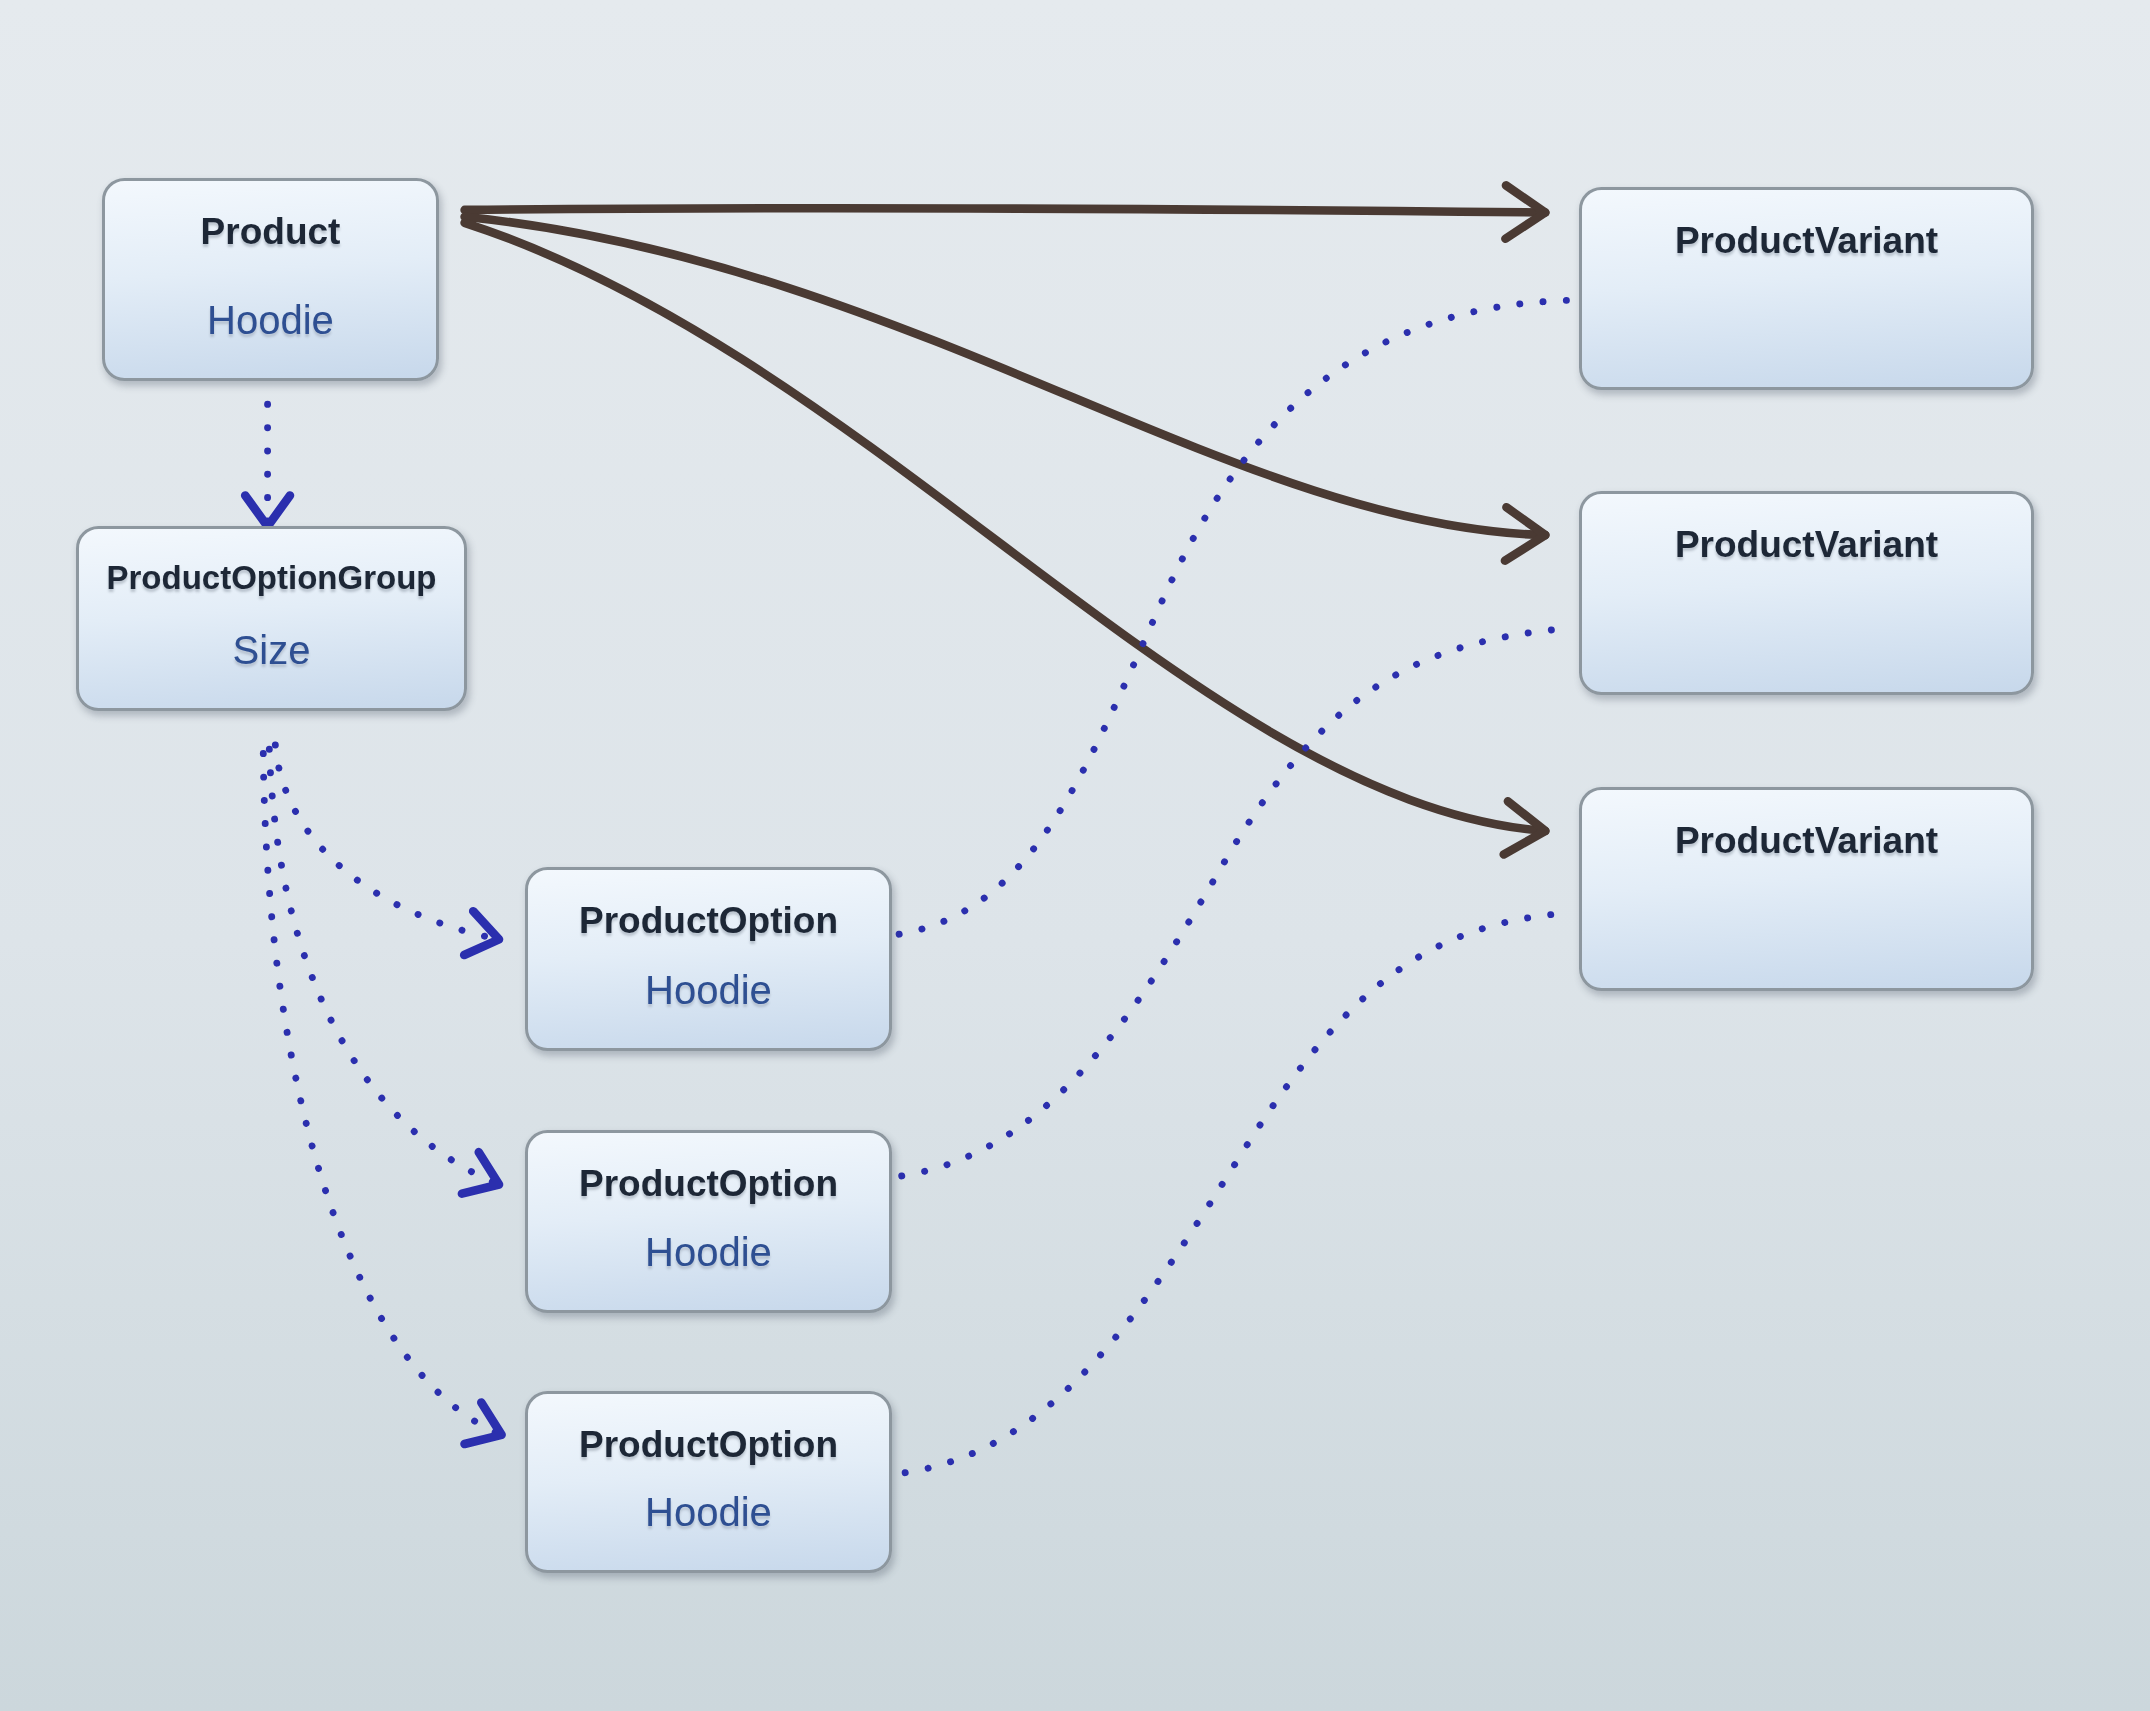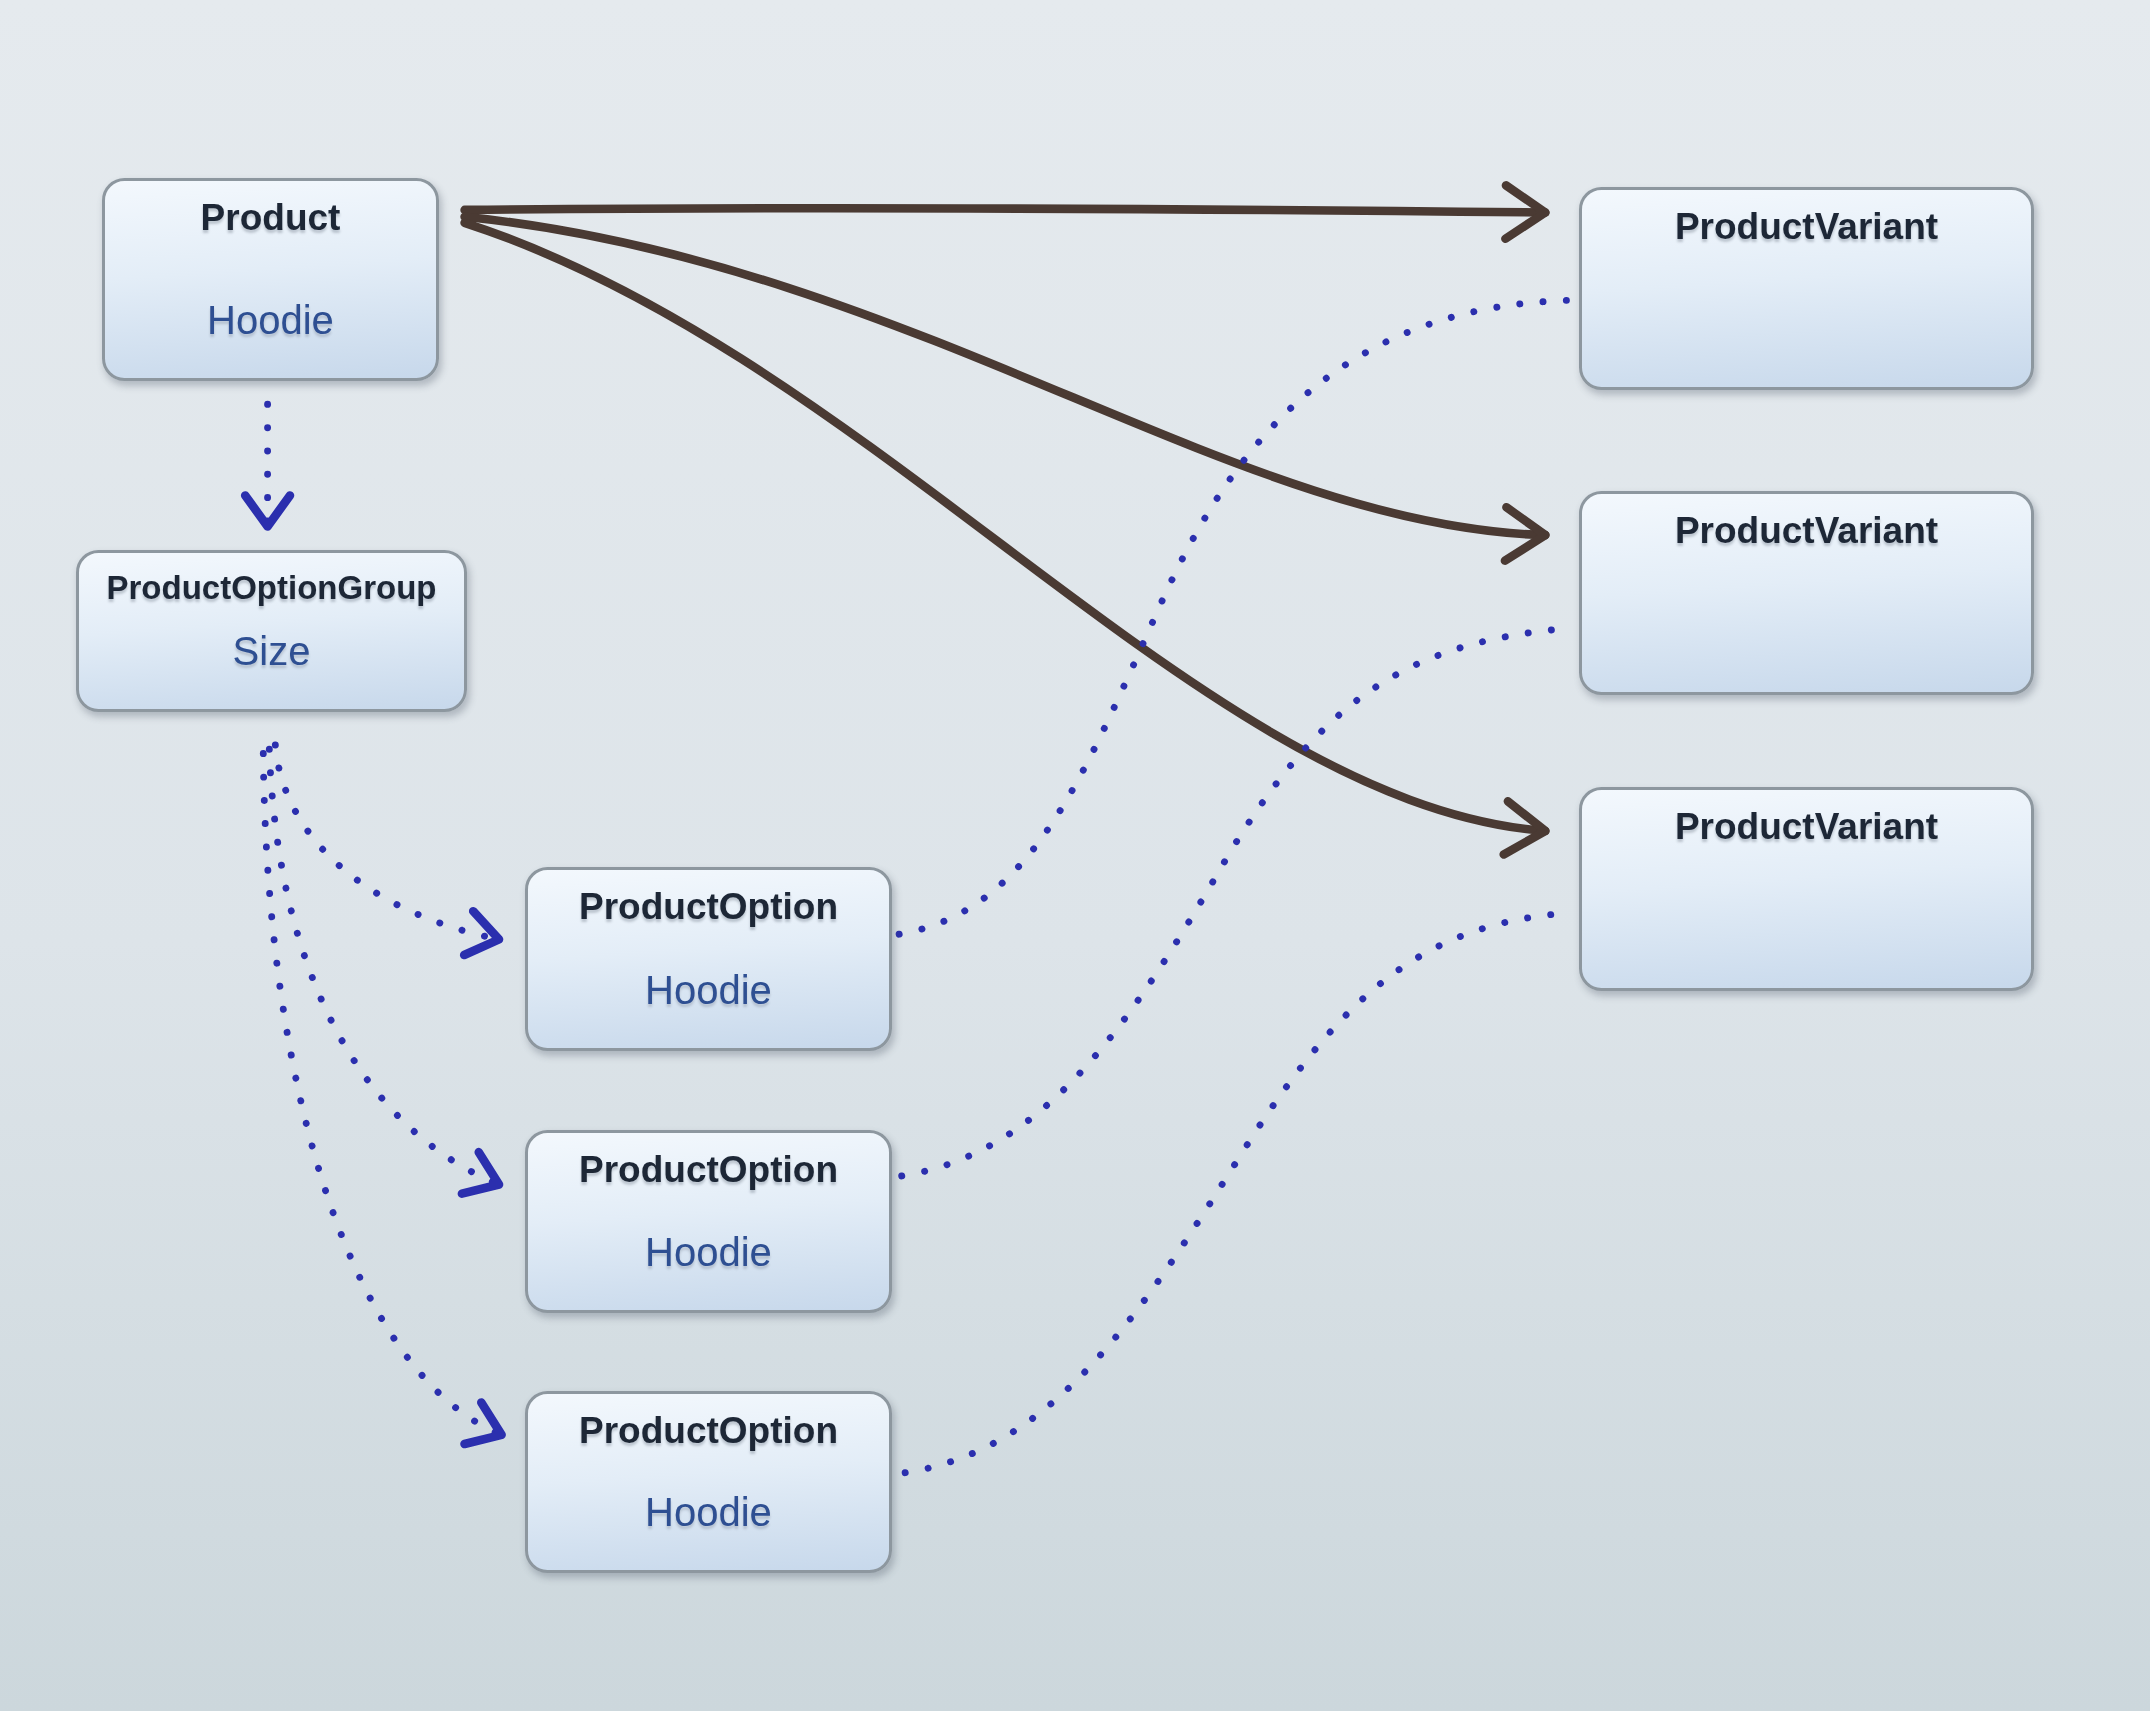--- a/index.html
+++ b/index.html
@@ -20,21 +20,21 @@
     overflow:hidden;
   }
   svg.connectors{position:absolute;inset:0;width:100%;height:100%;}
   .edge-solid{stroke:var(--solid-edge);stroke-width:10;fill:none;stroke-linecap:round;}
   .edge-dotted{stroke:var(--dotted-edge);stroke-width:8;fill:none;stroke-linecap:round;stroke-dasharray:0.1 27;}
   .head-brown{stroke:var(--solid-edge);stroke-width:10;fill:none;stroke-linecap:round;stroke-linejoin:round;}
   .head-blue{stroke:var(--dotted-edge);stroke-width:10;fill:none;stroke-linecap:round;stroke-linejoin:round;}
   .node{
     position:absolute;
     display:flex;flex-direction:column;justify-content:space-between;
-    padding:18px 12px 38px 12px;
+    padding:32px 12px 38px 12px;
     border:3.4px solid var(--node-border);
     border-radius:22.4px;
     background:linear-gradient(176deg,#f3f8fd 0%,#e3edf7 45%,#c7d8eb 100%);
     box-shadow:2.6px 4.3px 7.7px rgba(70,80,95,0.30);
     text-align:center;
   }
   .node-type{
     font-size:37px;font-weight:bold;color:var(--node-title);
     text-shadow:0 2.6px 2.6px rgba(20,30,50,0.22);
     line-height:1;
@@ -74,21 +74,21 @@
     <path class="edge-dotted" d="M 1045 1086 C 1200 1060, 1260 900, 1350 700 C 1440 500, 1570 355, 1828 349"></path>
     <path class="edge-dotted" d="M 1048 1367 C 1220 1340, 1320 1180, 1430 990 C 1540 810, 1640 745, 1828 730"></path>
     <path class="edge-dotted" d="M 1052 1712 C 1230 1685, 1330 1520, 1450 1330 C 1565 1150, 1660 1072, 1828 1061"></path>
   </svg>
 
   <div class="node" style="left:102px;top:178px;width:337px;height:203px;">
     <div class="node-type">Product</div>
     <div class="node-label">Hoodie</div>
   </div>
 
-  <div class="node compact" style="left:76px;top:550px;width:391px;height:162px;">
+  <div class="node compact" style="left:76px;top:526px;width:391px;height:185px;">
     <div class="node-type">ProductOptionGroup</div>
     <div class="node-label">Size</div>
   </div>
 
   <div class="node" style="left:525px;top:867px;width:367px;height:184px;">
     <div class="node-type">ProductOption</div>
     <div class="node-label">Hoodie</div>
   </div>
 
   <div class="node" style="left:525px;top:1130px;width:367px;height:183px;">

